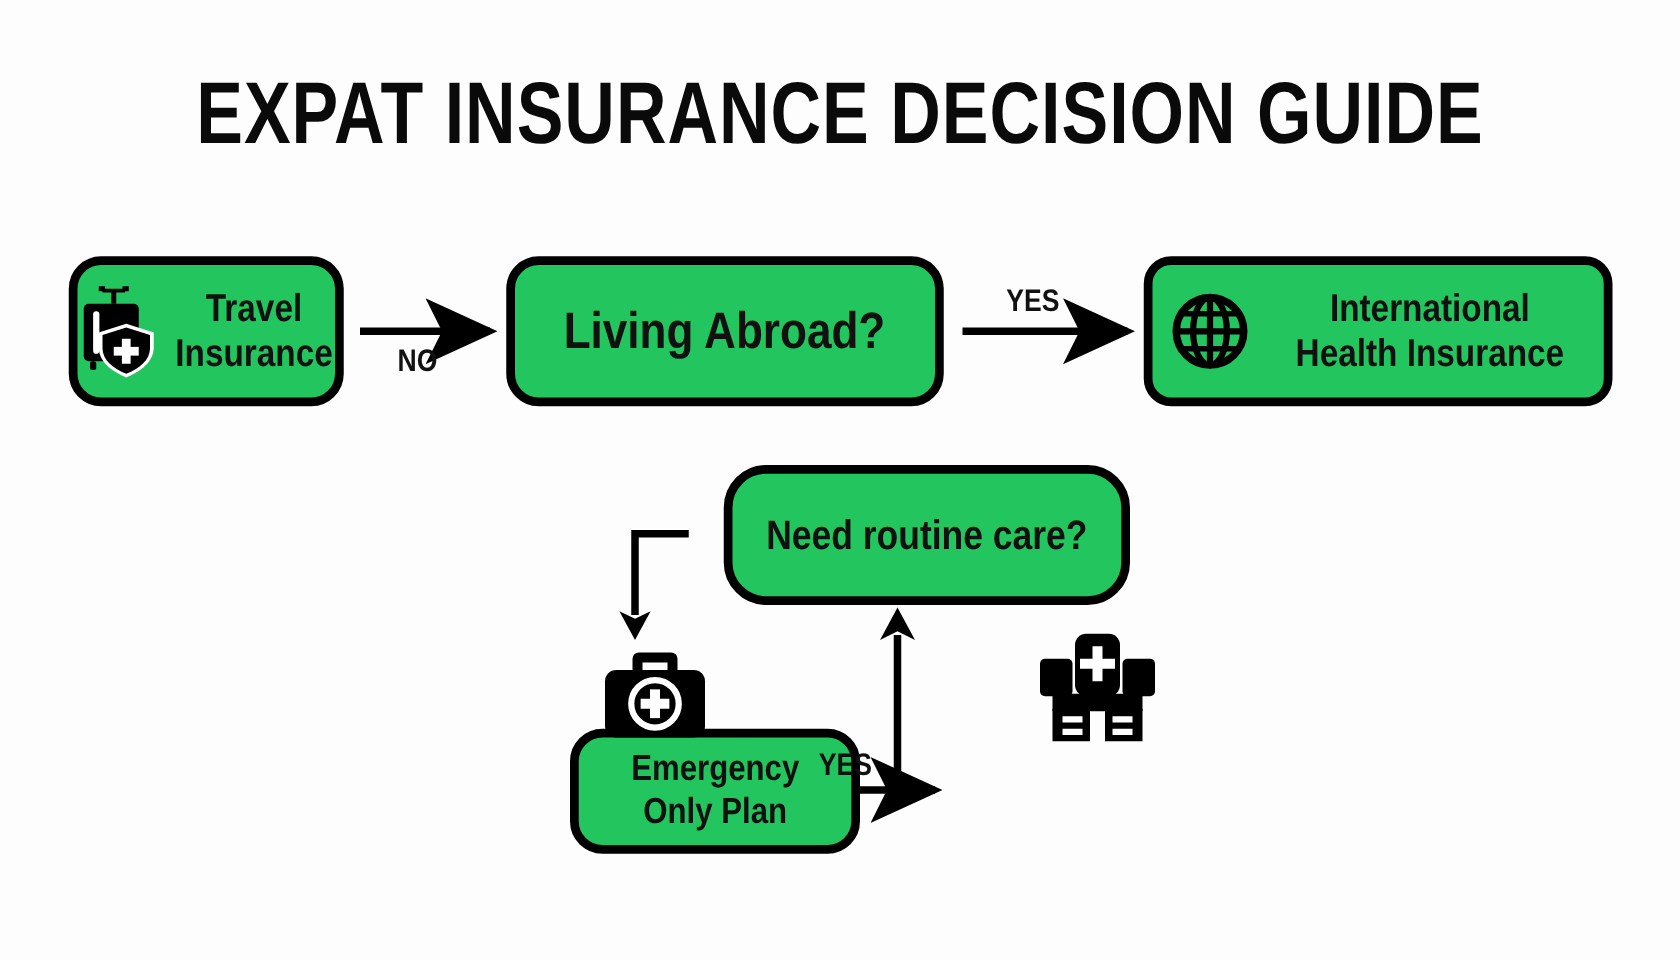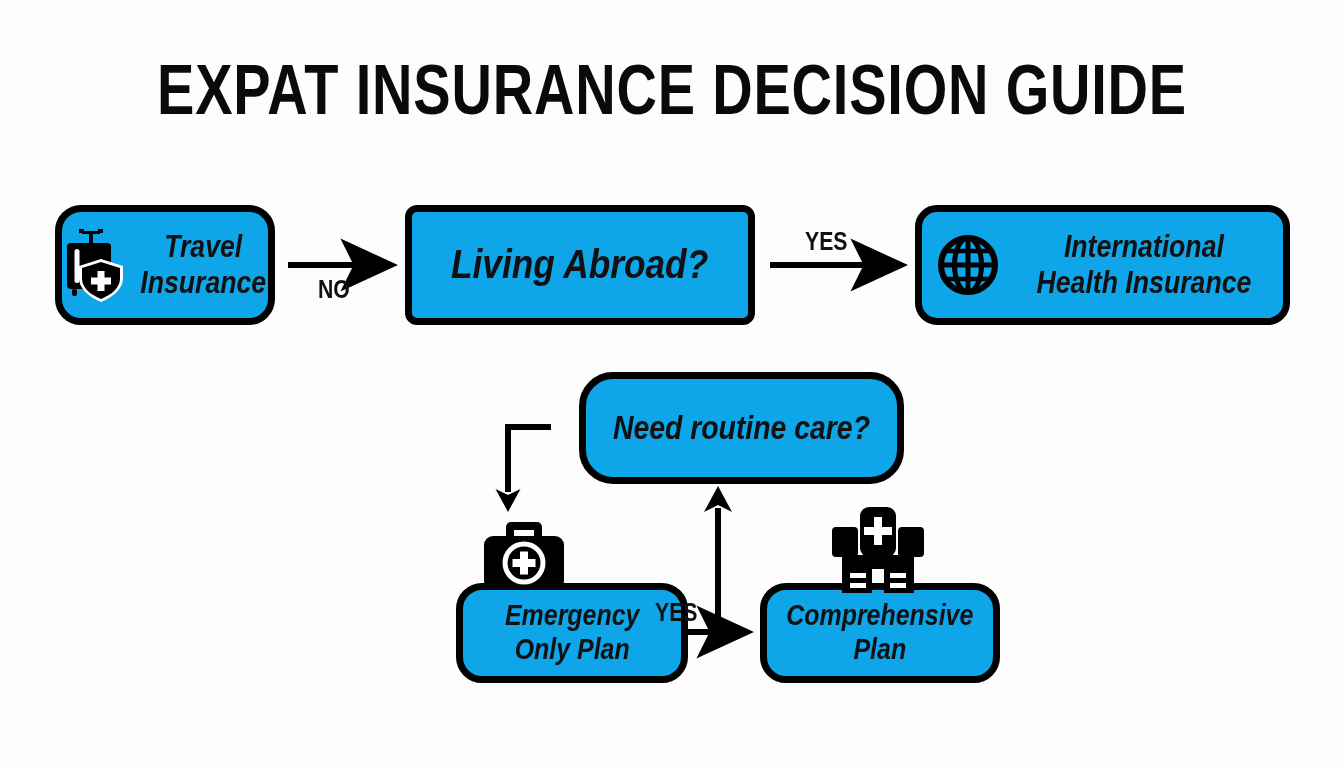--- a/index.html
+++ b/index.html
@@ -28,44 +28,43 @@
     white-space:nowrap;
     line-height:1;
   }
 
   
   .node{
     position:absolute;
     box-sizing:border-box;
     border:7px solid #000;
     border-radius:22px;
-    background:#0ea5e9;
+    background:#22c55e;
     display:flex;
     align-items:center;
     justify-content:center;
     z-index:3;
-    font-style:italic;
   }
   .node .label{
     font-family:"Liberation Sans", sans-serif;
     font-weight:bold;
     color:#111;
     text-align:center;
     line-height:1.16;
     transform:scaleX(0.86);
     transform-origin:center center;
     white-space:pre-line;
   }
 
   #node-travel{left:55px;top:205px;width:220px;height:120px;
     border-radius:26px; padding-left:8px;}
   #node-travel .inner{display:flex;align-items:center;gap:6px;}
   #node-travel .label{font-size:31px;}
 
-  #node-living{left:405px;top:205px;width:350px;height:120px;border-radius:12px;}
+  #node-living{left:405px;top:205px;width:350px;height:120px;border-radius:26px;}
   #node-living .label{font-size:41px;}
 
   #node-intl{left:915px;top:205px;width:375px;height:120px;border-radius:22px;}
   #node-intl .inner{display:flex;align-items:center;gap:20px;}
   #node-intl .label{font-size:31px;}
 
   #node-routine{left:550px;top:372px;width:325px;height:112px;border-radius:34px;margin-left:29px;}
   #node-routine .label{font-size:33px;}
 
   #node-emergency{left:408px;top:583px;width:232px;height:100px;border-radius:26px;margin-left:48px;}
@@ -203,24 +202,20 @@
 
       <rect x="4" y="18" width="80" height="54" rx="9" fill="#000"></rect>
 
       <circle cx="44" cy="45" r="19" fill="none" stroke="#fff" stroke-width="5"></circle>
 
       <rect x="40" y="33.5" width="8" height="23" fill="#fff"></rect>
       <rect x="32.5" y="41" width="23" height="8" fill="#fff"></rect>
     </svg>
   </span>
 
-  <div class="node" id="node-comprehensive">
-    <span class="label">Comprehensive
-Plan</span>
-  </div>
 
   <span class="float-icon" id="icon-hospital">
     <svg width="96" height="90" viewBox="0 0 96 90">
 
       <rect x="2" y="22" width="26" height="30" rx="4" fill="#000"></rect>
       <rect x="68" y="22" width="26" height="30" rx="4" fill="#000"></rect>
 
       <rect x="30" y="2" width="36" height="50" rx="9" fill="#000"></rect>
 
       <rect x="44" y="12" width="8" height="28" fill="#fff"></rect>

